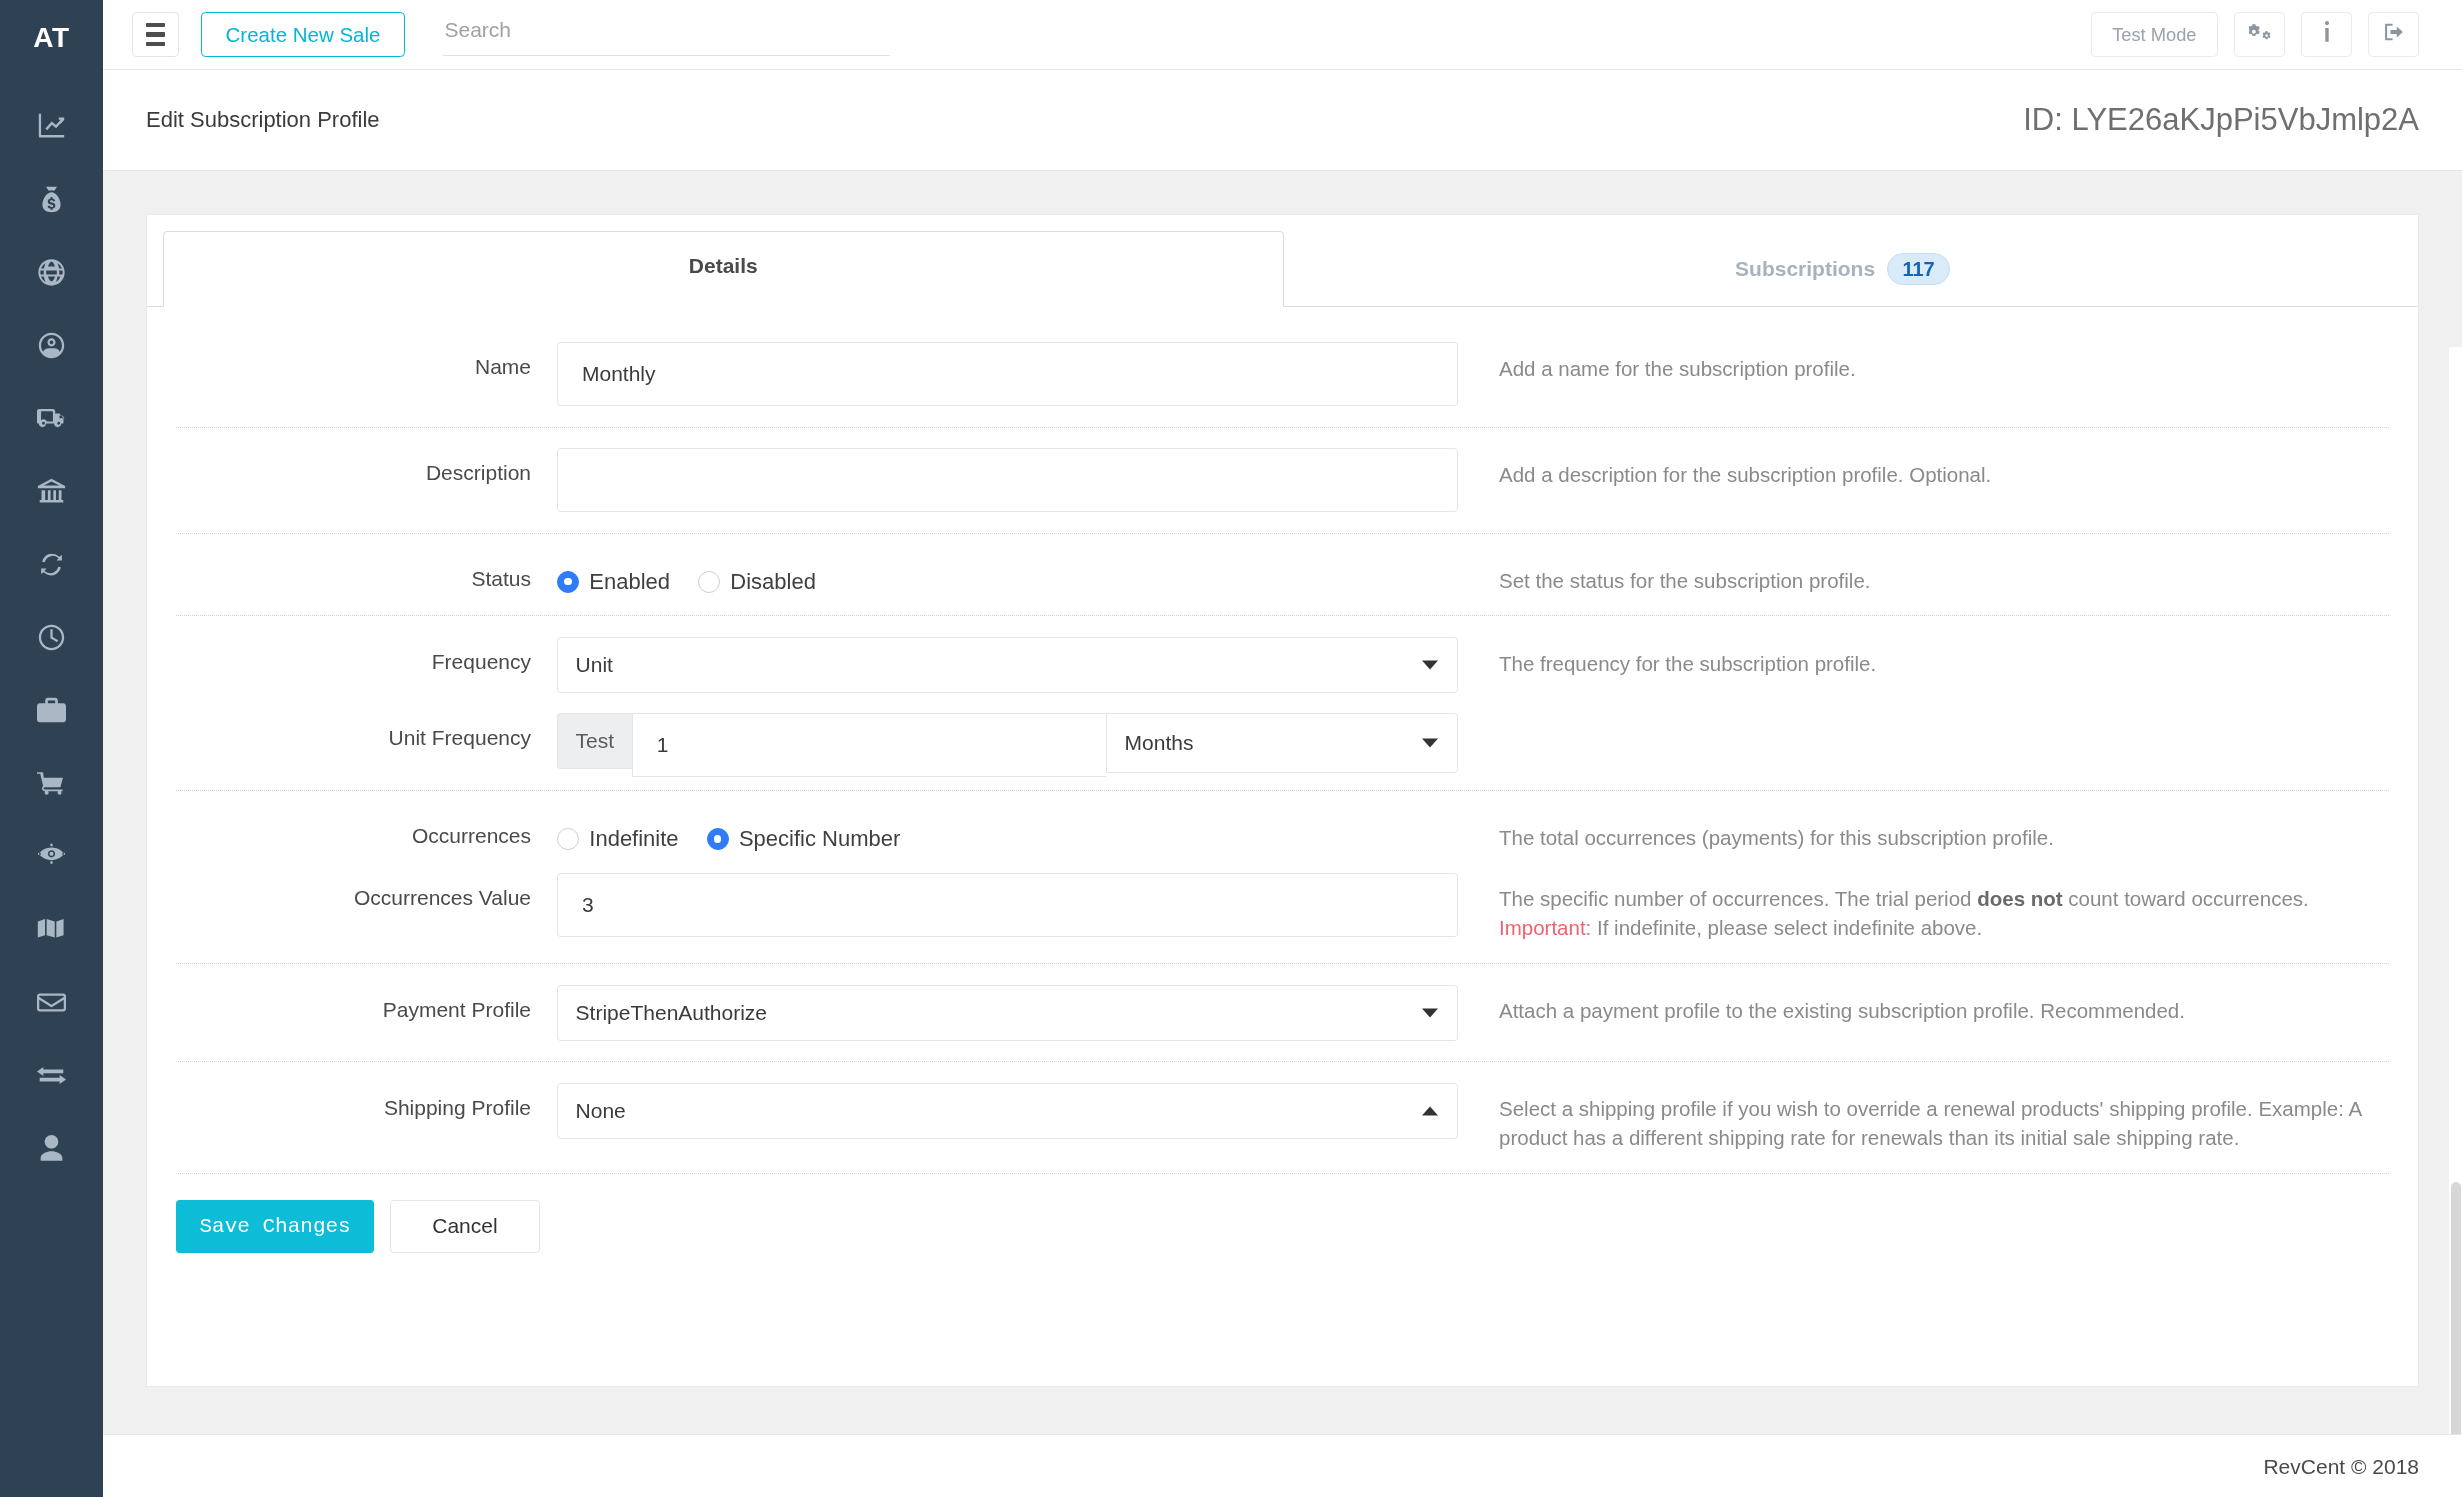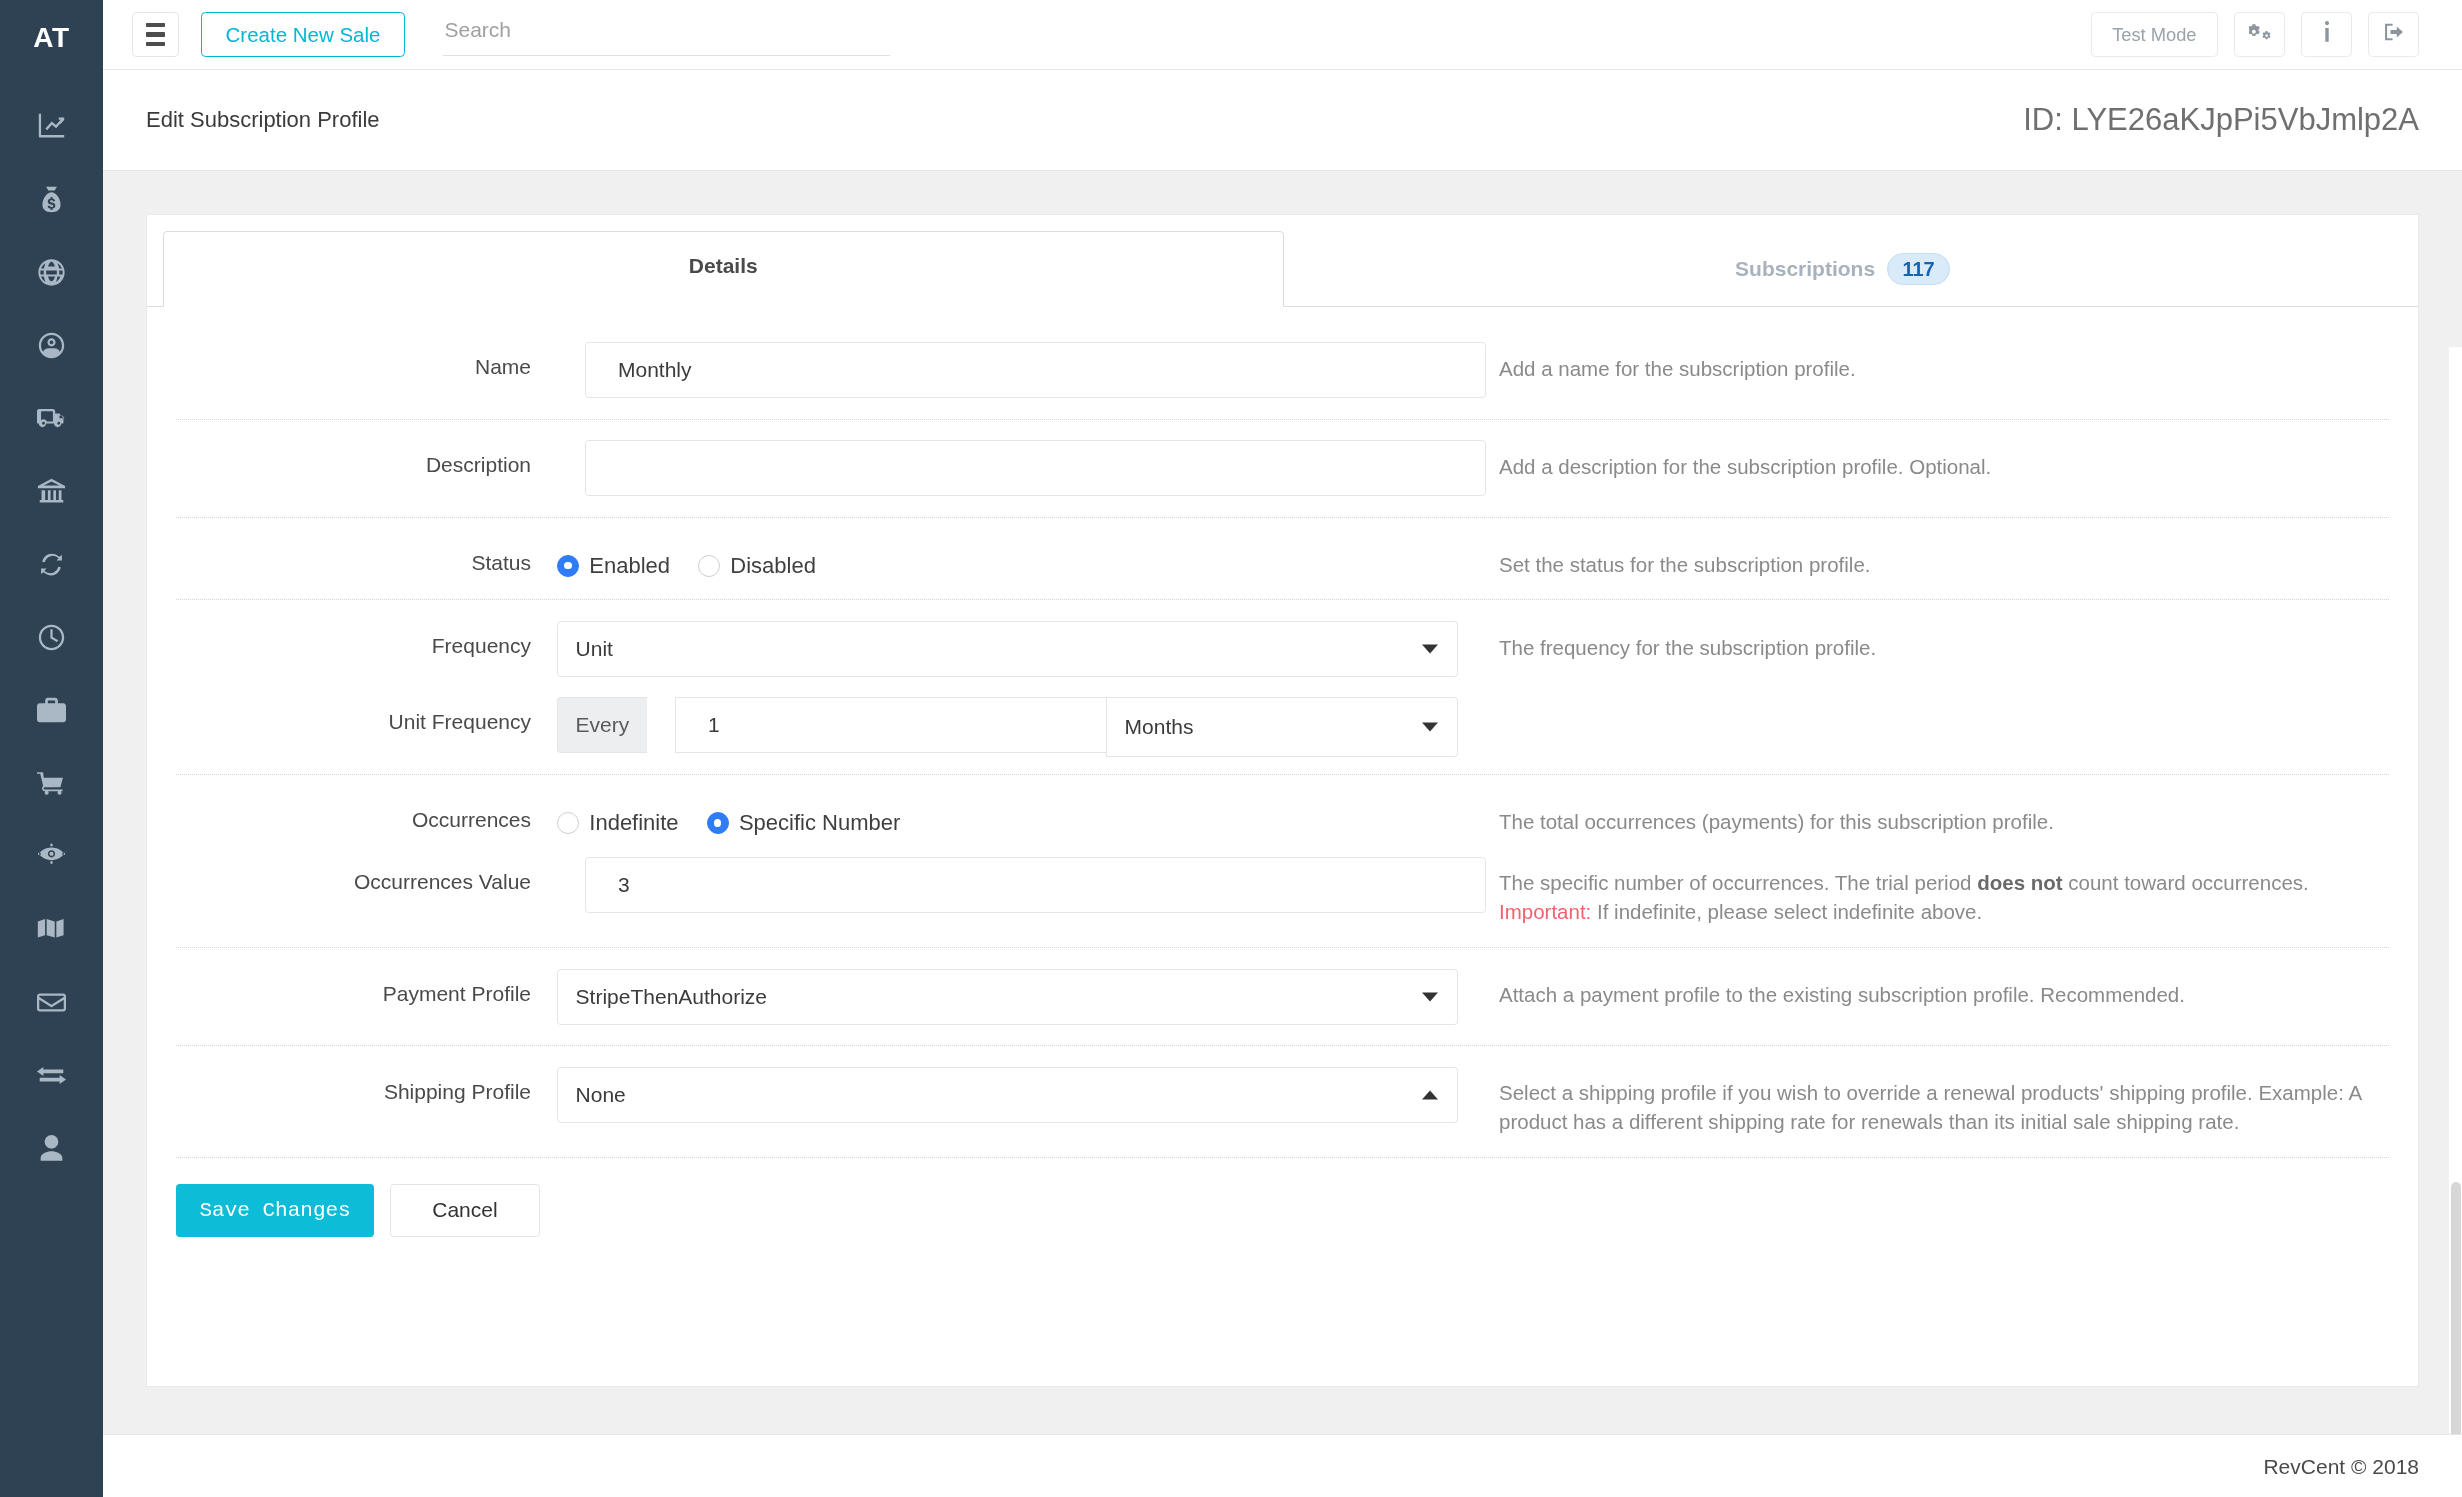--- a/index.html
+++ b/index.html
@@ -115,23 +115,23 @@
   }
   .field { width: 901px; min-width: 901px; }
   .help {
     flex: 1; font-size: 20.5px; color: #8a8a8a; line-height: 1.42;
     padding-left: 41px; padding-top: 11.7px; padding-right: 22px;
   }
   .help b { color: #6a6a6a; font-weight: 700; }
   .help .imp { color: #f1626f; margin-top: 26px; }
 
   .inp {
-    width: 100%; height: 56px; border: 0.7px solid #e2e6e9; border-radius: 3.7px;
-    background: #fff; font-size: 21px; color: #3b3b3b; padding: 0 32px;
-    font-family: "Liberation Sans", sans-serif; outline: none; margin-left: 28px;
+    width: 100%; height: 64px; border: 0.7px solid #e2e6e9; border-radius: 3.7px;
+    background: #fff; font-size: 21px; color: #3b3b3b; padding: 0 24px;
+    font-family: "Liberation Sans", sans-serif; outline: none;
   }
   .inp::placeholder { color: #b5b5b5; }
 
   .select {
     position: relative; width: 100%; height: 56px;
     border: 0.7px solid #e2e6e9; border-radius: 3.7px; background: #fff;
     display: flex; align-items: center; padding: 0 17.6px;
     font-size: 21px; color: #3b3b3b; cursor: pointer;
   }
   .caret {
@@ -426,21 +426,21 @@
                 <span class="caret down"></span>
               </div>
             </div>
             <div class="help">The frequency for the subscription profile.</div>
           </div>
 
           <div class="row tight">
             <div class="label">Unit Frequency</div>
             <div class="field">
               <div class="group">
-                <div class="group-addon">Every</div>
+                <div class="group-addon">Test</div>
                 <input class="inp" type="text" value="1" style="">
                 <div class="sel-wrap">
                   <div class="select">
                     <span>Months</span>
                     <span class="caret down"></span>
                   </div>
                 </div>
               </div>
             </div>
             <div class="help"></div>

